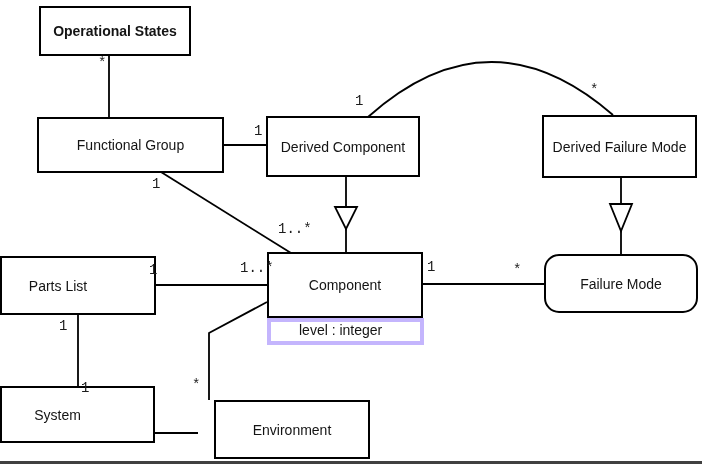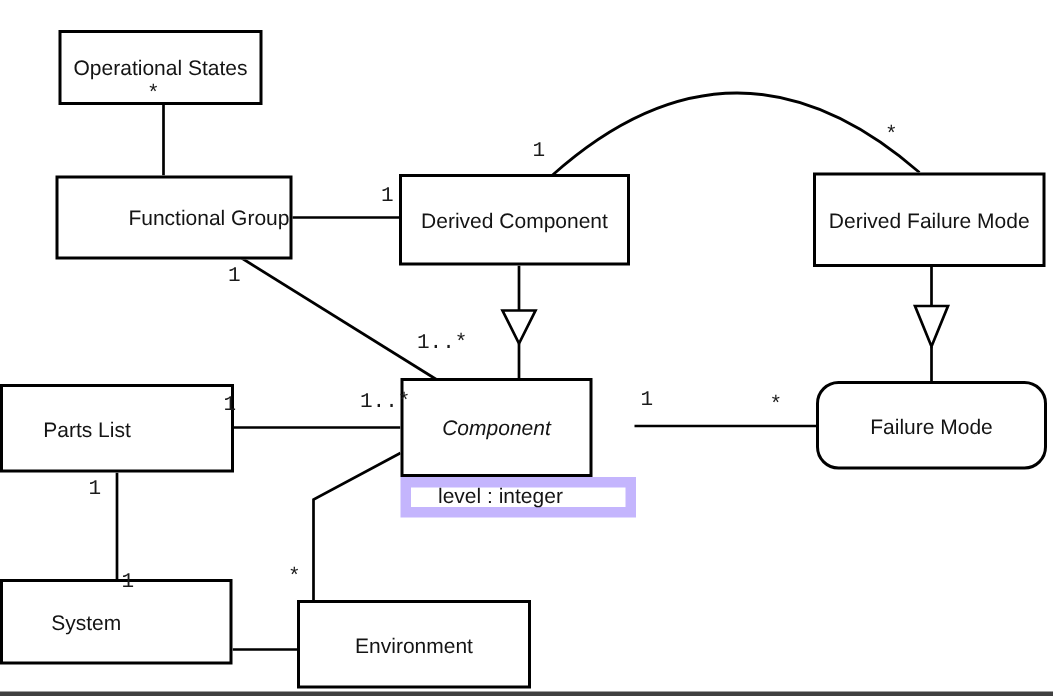--- a/index.html
+++ b/index.html
@@ -27,26 +27,26 @@
     align-items: center;
     justify-content: center;
     font-size: 14px;
     color: #141414;
     white-space: nowrap;
   }
   .uml-class.shift-left { padding-right: 40px; }
   .uml-attr {
     position: absolute;
     box-sizing: border-box;
-    border: 7px solid #c4b5fd;
+    border: 4px solid #c4b5fd;
     background: #fff;
     display: flex;
-    align-items: flex-end;
+    align-items: flex-start;
     justify-content: flex-start;
-    padding-left: 18px;
+    padding-left: 28px;
     font-size: 14px;
     color: #141414;
     white-space: nowrap;
   }
   .mult {
     position: absolute;
     font-family: "Liberation Mono", "DejaVu Sans Mono", monospace;
     font-size: 14px;
     line-height: 14px;
     color: #1b1b1b;
@@ -69,56 +69,56 @@
     <polygon class="gen-arrow" points="335,207 357,207 346,229"></polygon>
     <path class="edge" d="M 621 178 L 621 204 M 621 231 L 621 254"></path>
     <polygon class="gen-arrow" points="610,204 632,204 621,231"></polygon>
     <path class="edge" d="M 156 285 L 267 285"></path>
     <path class="edge" d="M 423 284 L 544 284"></path>
     <path class="edge" d="M 78 315 L 78 403"></path>
     <path class="edge" d="M 155 433 L 198 433"></path>
     <path class="edge" d="M 267 302 L 209 333 L 209 400"></path>
   </svg>
 
-  <div class="uml-class" style="left:39px; top:20px; width:136px; height:50px;">
+  <div class="uml-class" style="left:39px; top:6px; width:152px; height:50px;font-weight:bold;">
     <span>Operational States</span>
   </div>
 
-  <div class="uml-class" style="left:37px; top:117px; width:158px; height:56px;justify-content:flex-end;">
+  <div class="uml-class" style="left:37px; top:117px; width:187px; height:56px;">
     <span>Functional Group</span>
   </div>
 
   <div class="uml-class" style="left:266px; top:116px; width:154px; height:61px;">
     <span>Derived Component</span>
   </div>
 
   <div class="uml-class" style="left:542px; top:115px; width:155px; height:63px;justify-content:center;">
     <span>Derived Failure Mode</span>
   </div>
 
   <div class="uml-class shift-left" style="left:0px; top:256px; width:156px; height:59px;">
     <span>Parts List</span>
   </div>
 
-  <div class="uml-class" style="left:267px; top:252px; width:128px; height:66px;font-style:italic;">
+  <div class="uml-class" style="left:267px; top:252px; width:156px; height:66px;">
     <span>Component</span>
   </div>
   <div class="uml-attr" style="left:267px; top:318px; width:157px; height:27px;">
     <span>level : integer</span>
   </div>
 
   <div class="uml-class" style="left:544px; top:254px; width:154px; height:59px;border-radius:15px;">
     <span>Failure Mode</span>
   </div>
 
   <div class="uml-class shift-left" style="left:0px; top:386px; width:155px; height:57px;">
     <span>System</span>
   </div>
 
-  <div class="uml-class" style="left:198px; top:400px; width:156px; height:59px;text-align:right;">
+  <div class="uml-class" style="left:214px; top:400px; width:156px; height:59px;text-align:right;">
     <span>Environment</span>
   </div>
 
   <span class="mult" style="left:98px; top:56px;">*</span>
   <span class="mult" style="left:254px; top:124px;">1</span>
   <span class="mult" style="left:355px; top:94px;">1</span>
   <span class="mult" style="left:590px; top:83px;">*</span>
   <span class="mult" style="left:152px; top:177px;">1</span>
   <span class="mult" style="left:278px; top:222px;">1..*</span>
   <span class="mult" style="left:149px; top:263px;">1</span>

